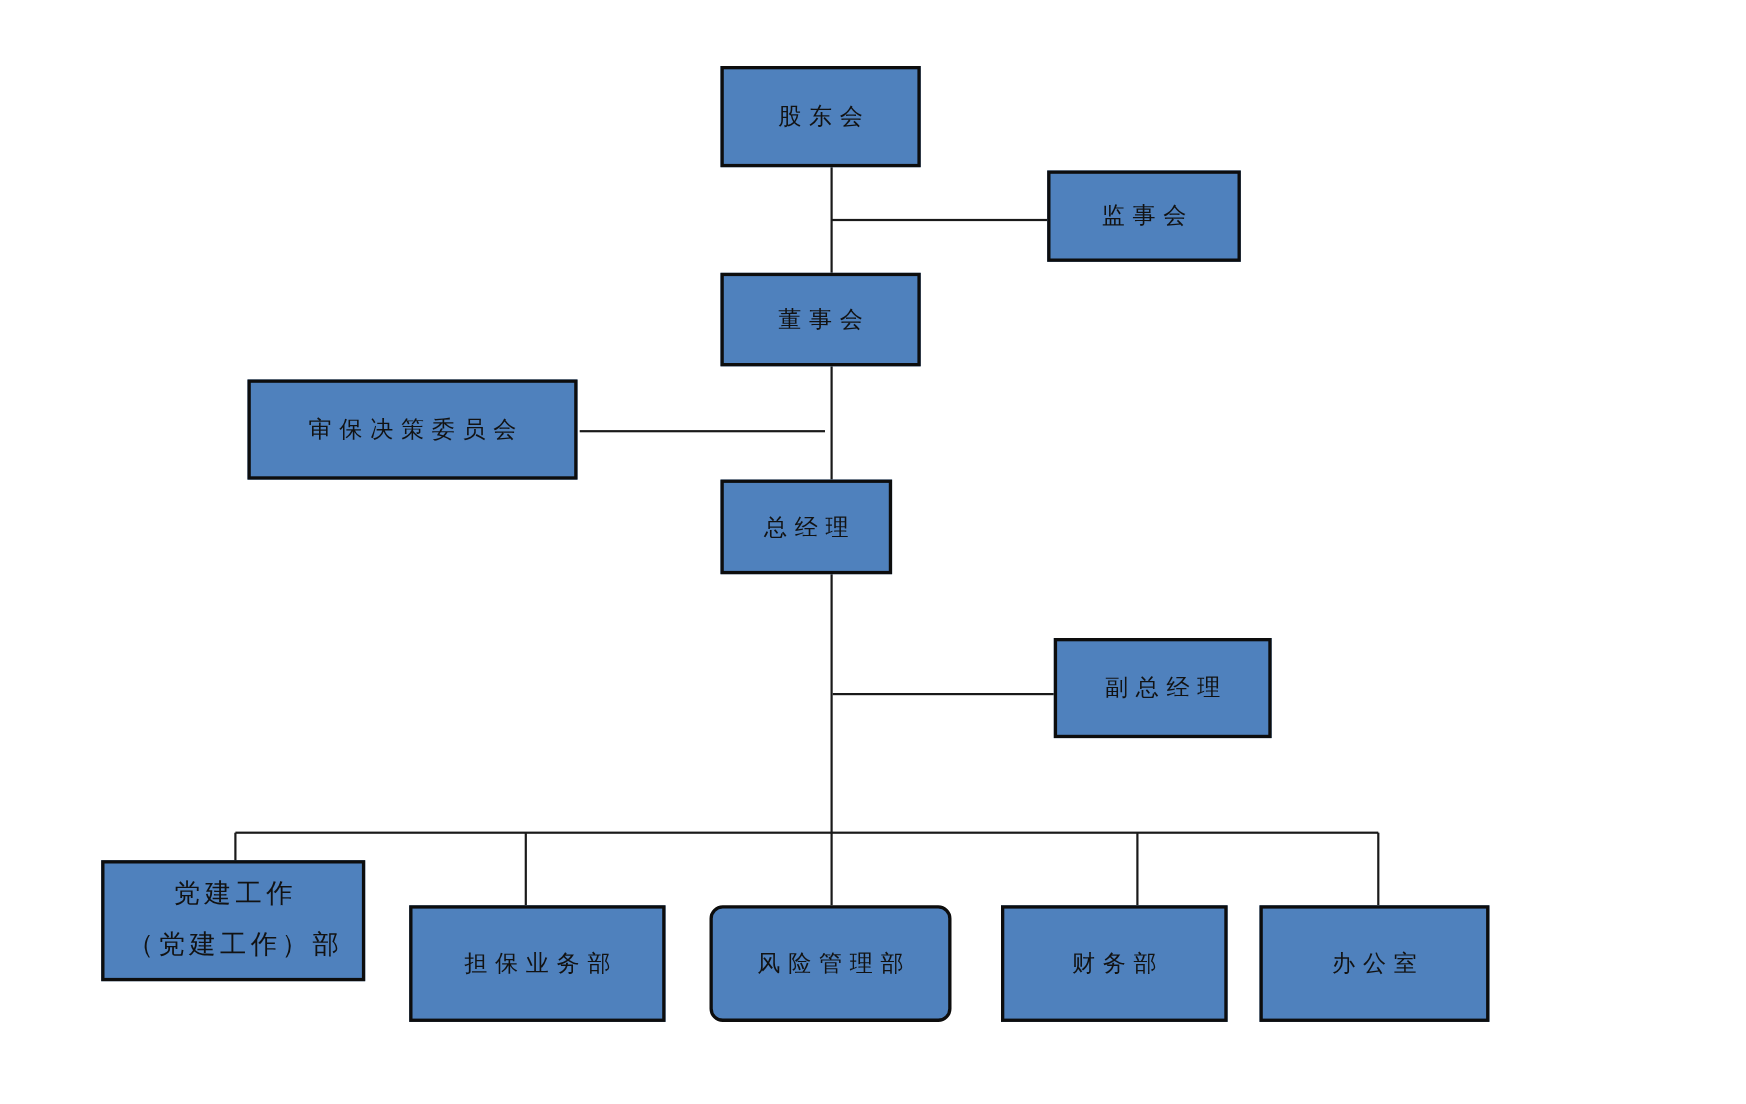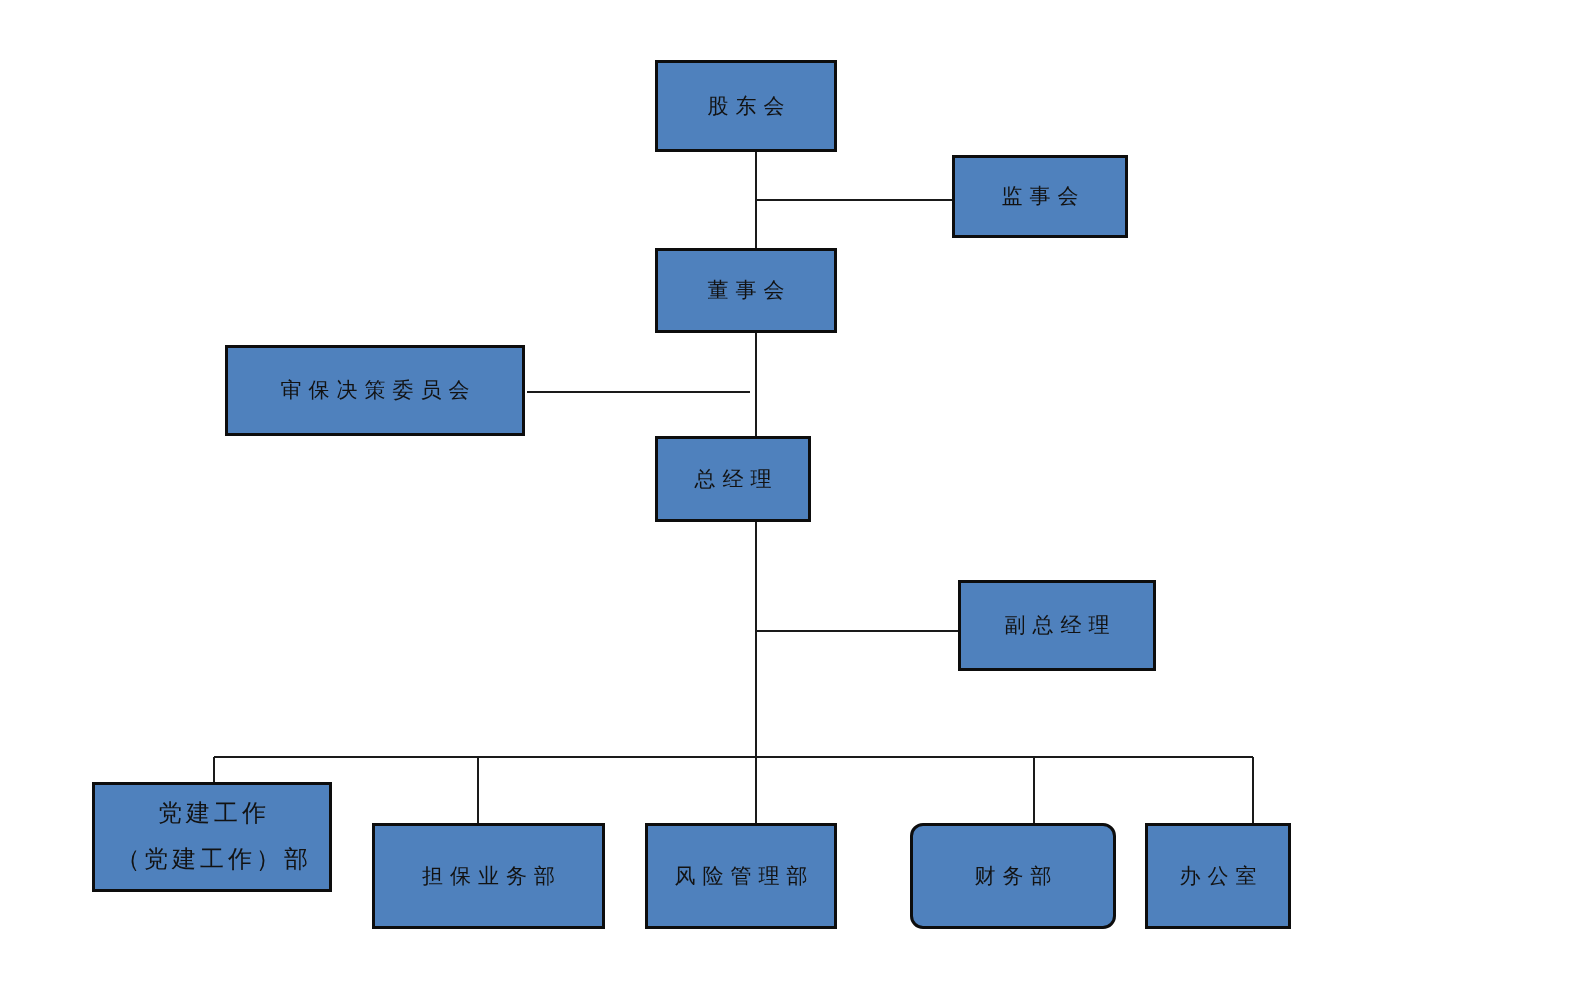--- a/index.html
+++ b/index.html
@@ -38,23 +38,23 @@
 
   
   .n-shareholders { left: 655px; top: 60px;  width: 182px; height: 92px; }
   .n-supervisory  { left: 952px; top: 155px; width: 176px; height: 83px; }
   .n-board        { left: 655px; top: 248px; width: 182px; height: 85px; }
   .n-committee    { left: 225px; top: 345px; width: 300px; height: 91px; }
   .n-gm           { left: 655px; top: 436px; width: 156px; height: 86px; }
   .n-dgm          { left: 958px; top: 580px; width: 198px; height: 91px; justify-content: center; }
   .n-party        { left: 92px;  top: 782px; width: 240px; height: 110px; }
   .n-guarantee    { left: 372px; top: 823px; width: 233px; height: 106px; }
-  .n-risk         { left: 645px; top: 823px; width: 192px; height: 106px; }
-  .n-finance      { left: 910px; top: 823px; width: 206px; height: 106px; border-radius: 13px; }
-  .n-office       { left: 1145px; top: 823px; width: 146px; height: 106px; }
+  .n-risk         { left: 645px; top: 823px; width: 220px; height: 106px; border-radius: 12px; }
+  .n-finance      { left: 910px; top: 823px; width: 206px; height: 106px; }
+  .n-office       { left: 1145px; top: 823px; width: 209px; height: 106px; }
 
   .line { position: absolute; background: var(--line); }
   
   .l-v1   { left: 755px;  top: 152px; width: 2px;    height: 96px; }
   .l-h1   { left: 756px;  top: 199px; width: 196px;  height: 2px; }
   .l-v2   { left: 755px;  top: 333px; width: 2px;    height: 103px; }
   .l-h2   { left: 527px;  top: 391px; width: 223px;  height: 2px; }
   .l-v3   { left: 755px;  top: 522px; width: 2px;    height: 301px; }
   .l-h3   { left: 757px;  top: 630px; width: 201px;  height: 2px; }
   .l-bus  { left: 214px;  top: 756px; width: 1039px; height: 2px; }

